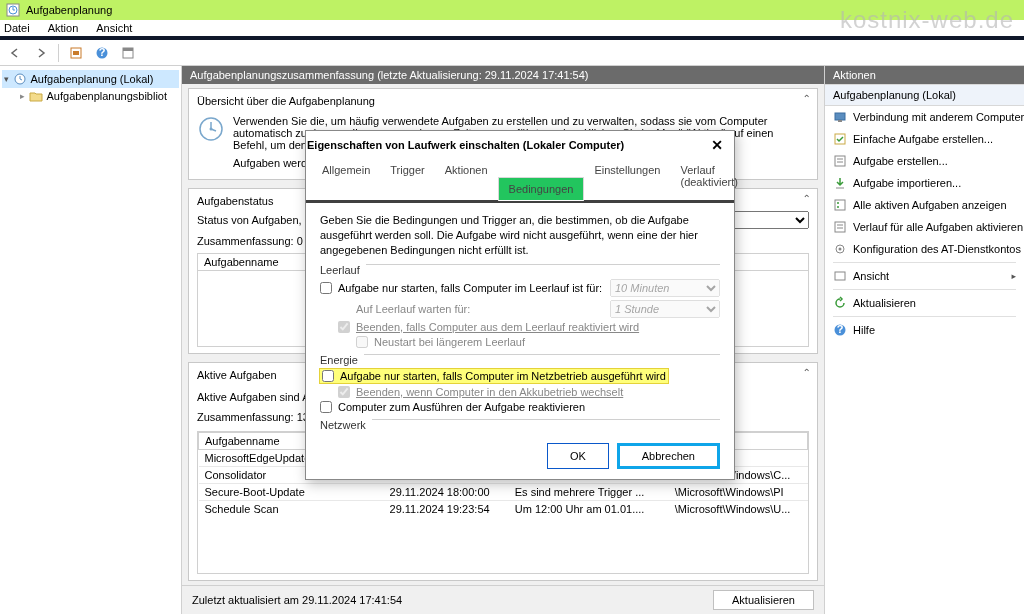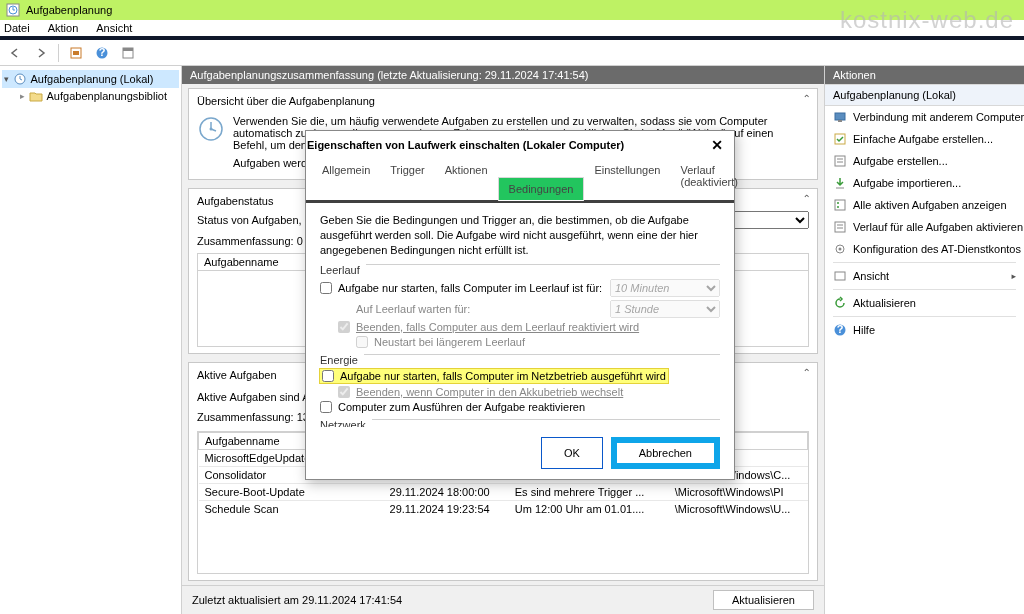--- a/index.html
+++ b/index.html
@@ -56,21 +56,21 @@
 .fieldset-head { display: flex; align-items: flex-start; }
 .chk-row { display: flex; align-items: center; gap: 6px; margin: 3px 0; }
 .chk-row input[type=checkbox] { width: 12px; height: 12px; }
 .chk-row.indent1 { padding-left: 18px; text-decoration: underline; }
 .chk-row.indent2 { padding-left: 36px; }
 .chk-row.disabled { color: #888; }
 .chk-row select { width: 110px; height: 18px; font-size: 11px; font-style: italic; }
 .chk-row .lbl { flex: 1; }
 .highlight { background: #ffff7a; outline: 1px solid #e4d23a; padding: 1px 2px; }
 .dlg-buttons { display: flex; justify-content: flex-end; gap: 8px; padding: 10px 14px; }
-.dlg-buttons button { padding: 4px 22px; background: #fff; border: 6px solid #0ea5e9; }
+.dlg-buttons button { padding: 4px 22px; background: #fff; border: 3px solid #0ea5e9; }
 .dlg-buttons button.primary { border: 1.5px solid #0a58ca; }
 
 
 svg { display: block; }
 </style>
 </head>
 <body>
 
 <div class="watermark">kostnix-web.de</div>
 

